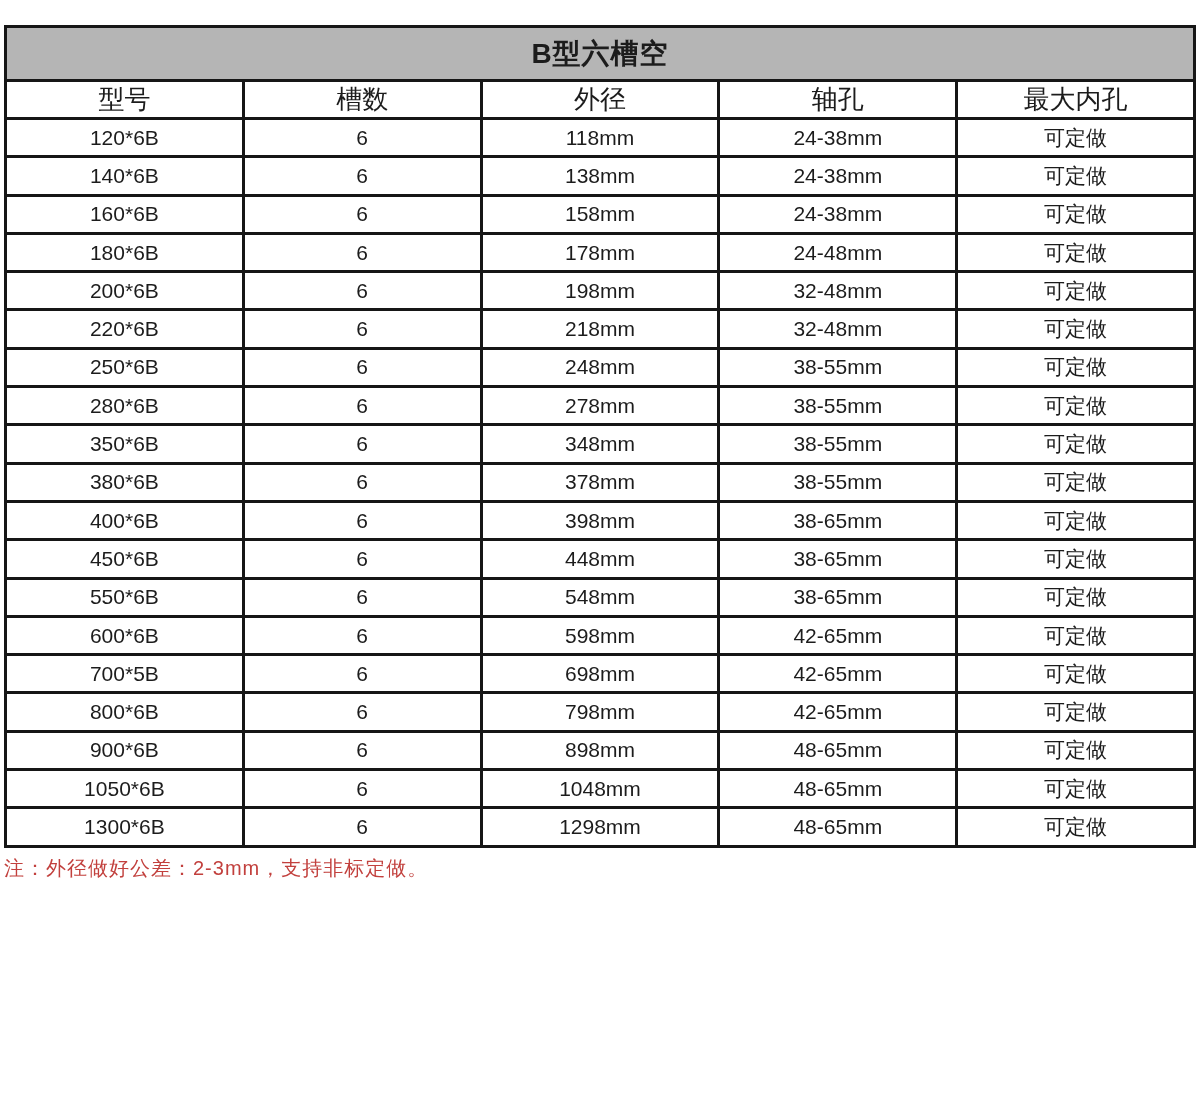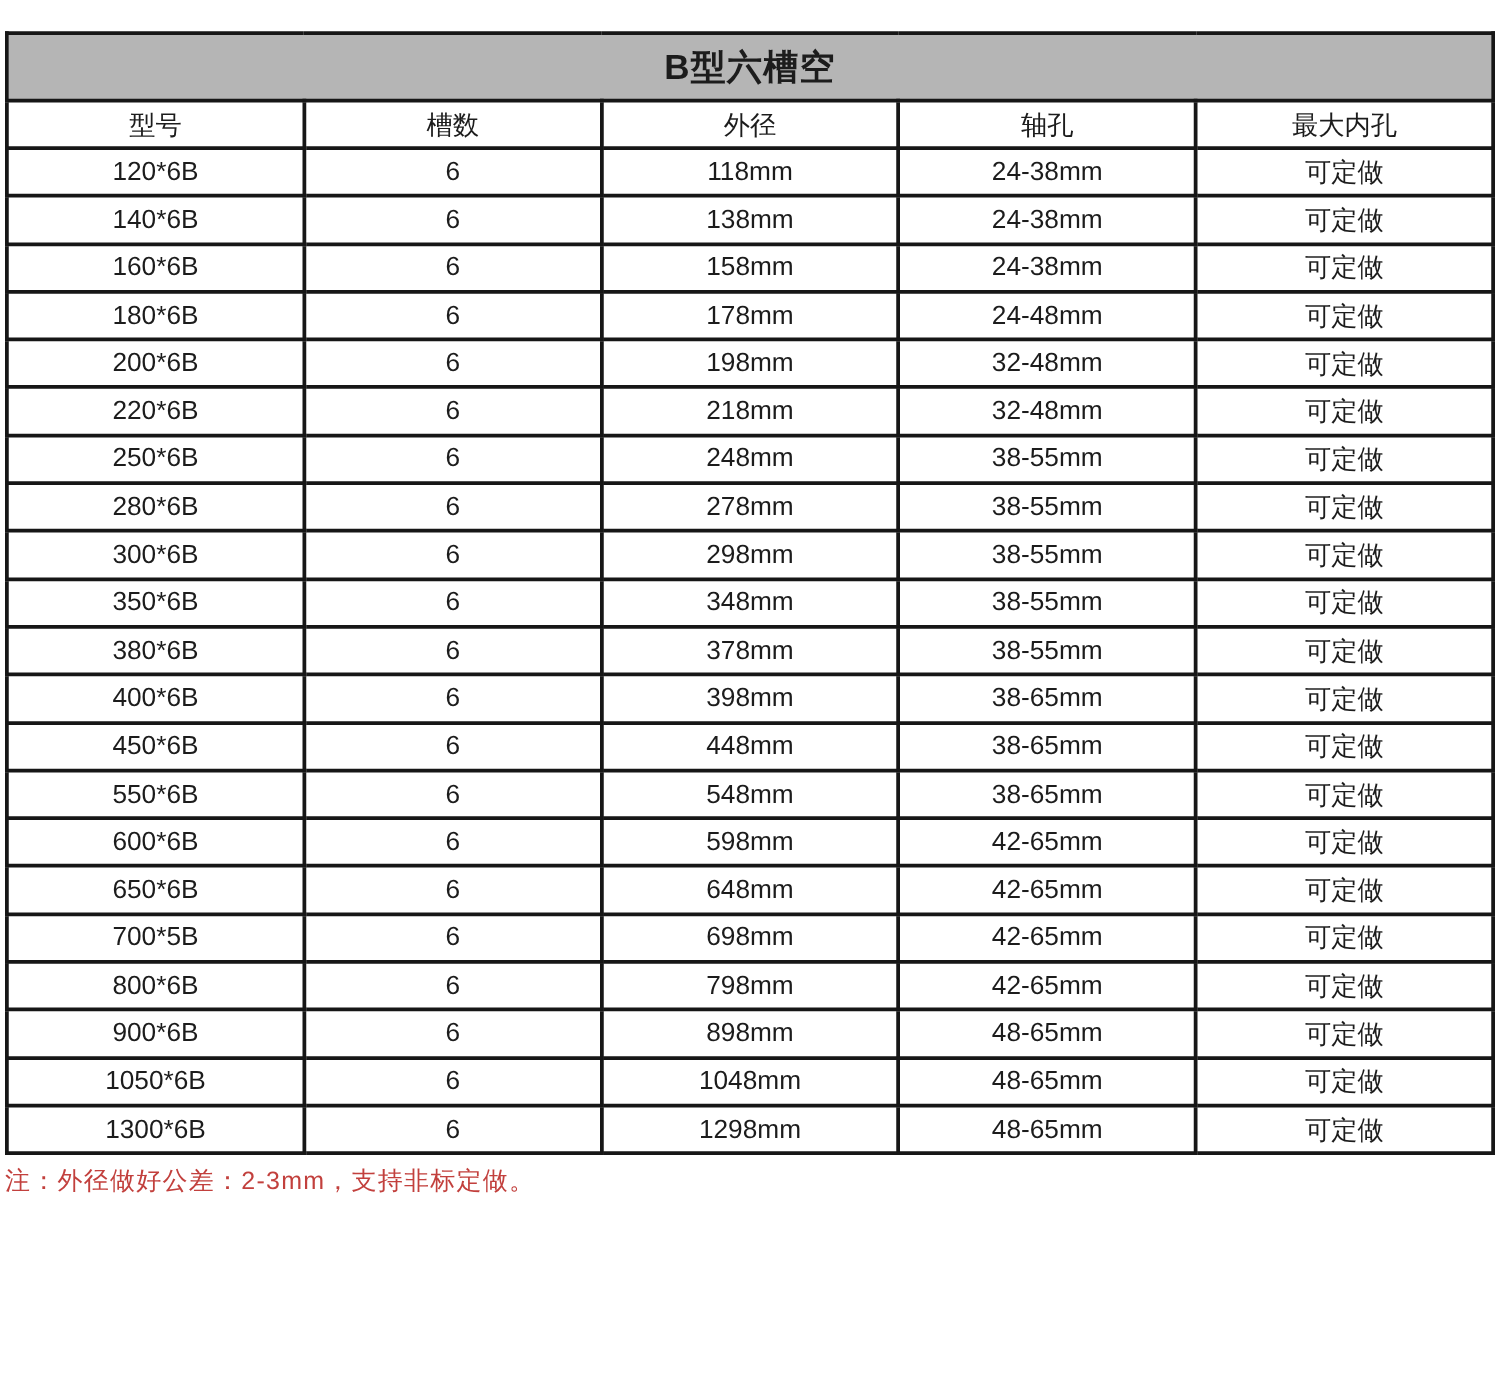--- a/index.html
+++ b/index.html
@@ -38,21 +38,21 @@
   }
   th.table-title {
     background: var(--header-bg);
     height: 54px;
     font-size: 28px;
     font-weight: bold;
     letter-spacing: 1px;
   }
   tr.header-row th {
     height: 38px;
-    font-size: 21px;
+    font-size: 26px;
     font-weight: normal;
   }
   tbody td {
     height: 38.3px;
     font-size: 21px;
     background: #ffffff;
   }
   .footnote {
     margin-top: 7px;
     padding-right: 10px;
@@ -129,27 +129,20 @@
           <td>可定做</td>
         </tr>
         <tr>
           <td>280*6B</td>
           <td>6</td>
           <td>278mm</td>
           <td>38-55mm</td>
           <td>可定做</td>
         </tr>
         <tr>
-          <td>300*6B</td>
-          <td>6</td>
-          <td>298mm</td>
-          <td>38-55mm</td>
-          <td>可定做</td>
-        </tr>
-        <tr>
           <td>350*6B</td>
           <td>6</td>
           <td>348mm</td>
           <td>38-55mm</td>
           <td>可定做</td>
         </tr>
         <tr>
           <td>380*6B</td>
           <td>6</td>
           <td>378mm</td>
@@ -174,27 +167,20 @@
           <td>550*6B</td>
           <td>6</td>
           <td>548mm</td>
           <td>38-65mm</td>
           <td>可定做</td>
         </tr>
         <tr>
           <td>600*6B</td>
           <td>6</td>
           <td>598mm</td>
-          <td>42-65mm</td>
-          <td>可定做</td>
-        </tr>
-        <tr>
-          <td>650*6B</td>
-          <td>6</td>
-          <td>648mm</td>
           <td>42-65mm</td>
           <td>可定做</td>
         </tr>
         <tr>
           <td>700*5B</td>
           <td>6</td>
           <td>698mm</td>
           <td>42-65mm</td>
           <td>可定做</td>
         </tr>

